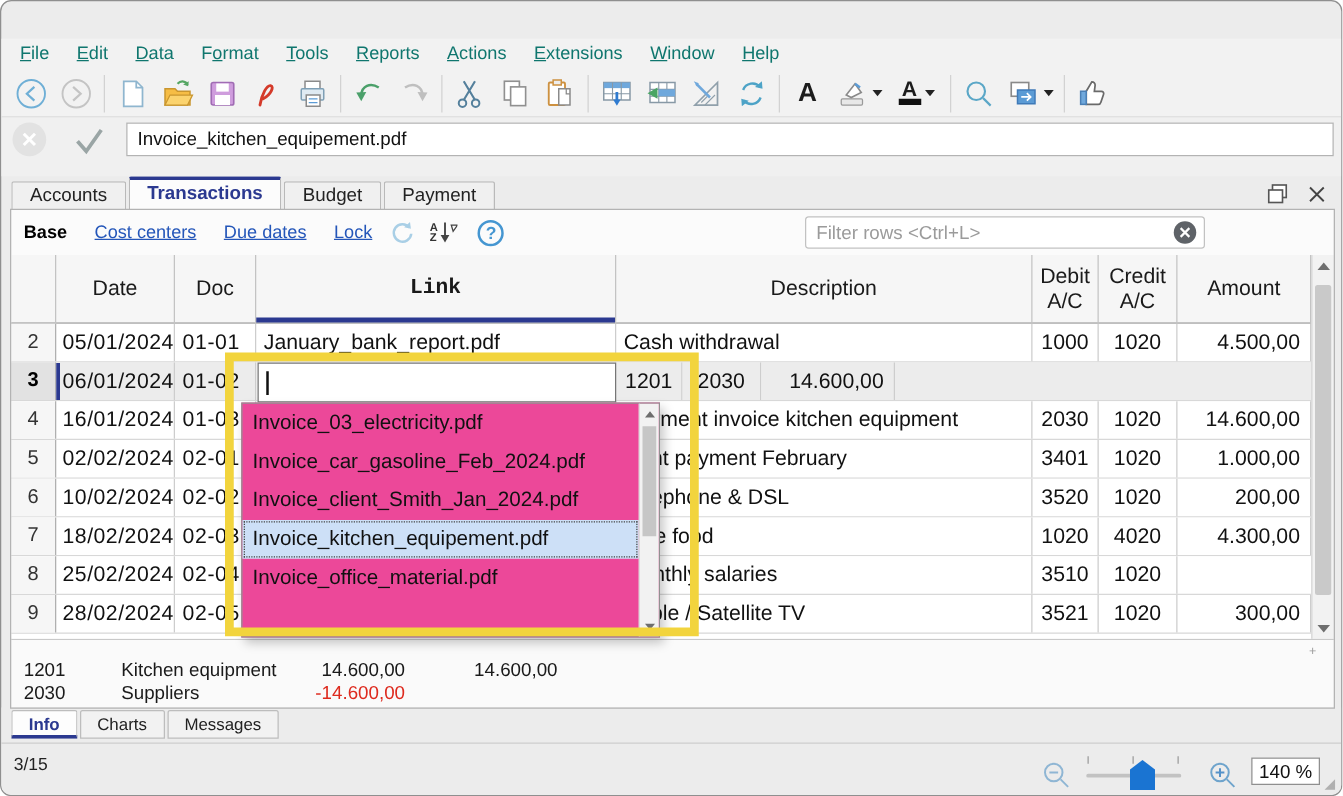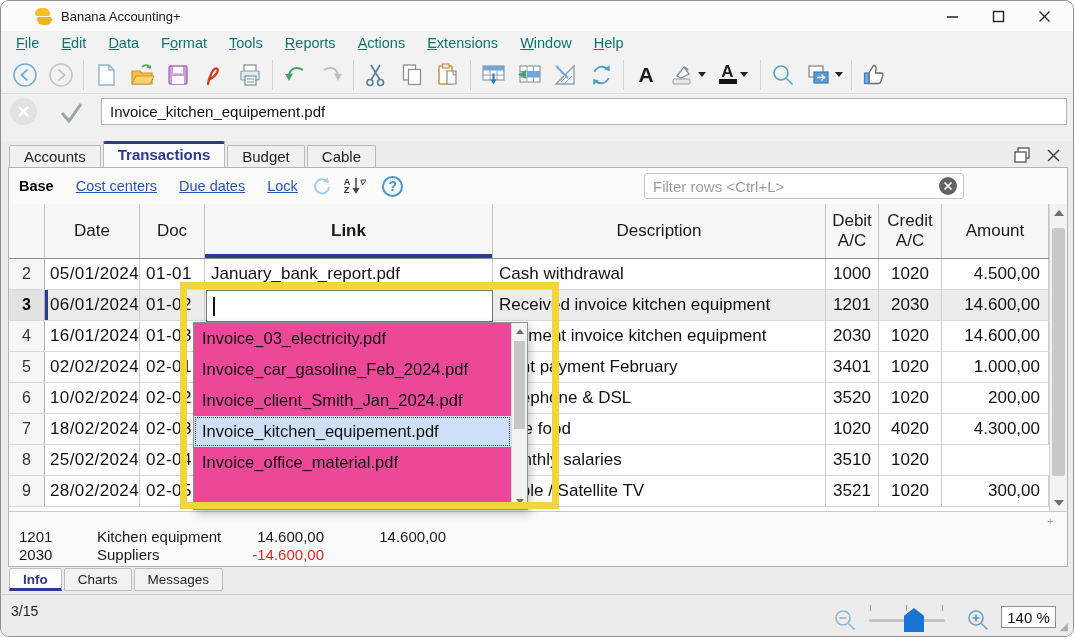--- a/index.html
+++ b/index.html
@@ -45,21 +45,21 @@
   .filterwrap{position:absolute;left:635px;top:5px;width:320px;height:26px;border:1px solid #c2c2c2;border-radius:3px;background:#fff;display:flex;align-items:center;}
   .filterwrap input{border:none;outline:none;flex:1;font-size:15px;font-family:inherit;color:#333;padding-left:8px;background:transparent;}
   .filterwrap input::placeholder{color:#9b9b9b;}
   .ficon{margin-left:12px;display:flex;align-items:center;justify-content:center;}
   .sorticon{font-size:9px;line-height:8px;color:#333;font-weight:700;display:flex;flex-direction:column;margin-right:2px;}
   .helpcirc{width:21px;height:21px;border-radius:50%;border:2px solid #4596d1;color:#4596d1;font-size:14px;font-weight:700;display:flex;align-items:center;justify-content:center;}
   
   .grid{position:absolute;left:8px;top:203px;width:1040px;height:307px;background:#fff;z-index:1;}
   .hrow{display:flex;height:55px;background:#f6f6f6;border-bottom:1px solid #909090;}
   .hc{border-right:1px solid #c3c3c3;display:flex;align-items:center;justify-content:center;font-size:17px;color:#1a1a1a;text-align:center;line-height:1.2;}
-  .hc.selcol{font-weight:700;box-shadow:inset 0 -4px 0 #2b3990;}
+  .hc.selcol{font-weight:700;box-shadow:inset 0 -4px 0 #2b3990;font-family:Liberation Mono, monospace;}
   .w0{width:36px}.w1{width:95px}.w2{width:65px}.w3{width:288px}.w4{width:333px}.w5{width:53px}.w6{width:63px}.w7{width:107px}
   .tr{display:flex;height:31px;border-bottom:1px solid #d8d8d8;background:#fff;}
   .td{border-right:1px solid #cdcdcd;overflow:hidden;white-space:nowrap;line-height:30px;font-size:17px;color:#111;}
   .td.num{background:#f6f6f6;text-align:center;color:#333;font-size:16px;border-right:1px solid #b0b0b0;}
   .td.date{padding-left:5px;letter-spacing:.4px;}
   .td.doc{padding-left:6px;letter-spacing:.5px;}
   .td.link,.td.desc{padding-left:6px;}
   .td.debit,.td.credit{text-align:center;}
   .td.amount{text-align:right;padding-right:8px;}
   .tr.sel{background:#ececec;}
@@ -108,44 +108,20 @@
   .zoombox{position:absolute;left:1000px;top:605px;width:55px;height:22px;border:1px solid #8f8f8f;background:#fff;font-size:15px;color:#111;display:flex;align-items:center;justify-content:center;}
   .zicon{position:absolute;top:607px;}
   .grip{position:absolute;right:6px;bottom:5px;color:#b0b0b0;font-size:11px;letter-spacing:-1px;}
   svg{display:block;}
 </style>
 </head>
 <body>
 
 <div class="window">
 
-  <div class="titlebar">
-    <div class="appicon">
-        <div class="b1"></div>
-        <div class="b2"></div>
-      </div>
-    <div class="wtitle">Banana Accounting+</div>
-    <div class="wctrls">
-      <div class="wbtn">
-          <svg width="13" height="13">
-            <line x1="1" y1="7" x2="12" y2="7" stroke="#222" stroke-width="1.4"></line>
-          </svg>
-        </div>
-      <div class="wbtn">
-          <svg width="13" height="13">
-            <rect x="1.5" y="1.5" width="10" height="10" fill="none" stroke="#222" stroke-width="1.4"></rect>
-          </svg>
-        </div>
-      <div class="wbtn">
-          <svg width="13" height="13">
-            <path d="M1.5 1.5l10 10M11.5 1.5l-10 10" stroke="#222" stroke-width="1.4"></path>
-          </svg>
-        </div>
-    </div>
-  </div>
 
   <div class="menubar">
     <div class="mi"><span></span><u>F</u><span>ile</span></div>
     <div class="mi"><span></span><u>E</u><span>dit</span></div>
     <div class="mi"><span></span><u>D</u><span>ata</span></div>
     <div class="mi"><span>F</span><u>o</u><span>rmat</span></div>
     <div class="mi"><span></span><u>T</u><span>ools</span></div>
     <div class="mi"><span></span><u>R</u><span>eports</span></div>
     <div class="mi"><span></span><u>A</u><span>ctions</span></div>
     <div class="mi"><span></span><u>E</u><span>xtensions</span></div>
@@ -324,21 +300,21 @@
           <path d="M5 15l7 8 12-17" fill="none" stroke="#9aa5a5" stroke-width="3"></path>
         </svg>
       </div>
     <input class="fx-input" value="Invoice_kitchen_equipement.pdf" style="">
   </div>
 
   <div class="tabstrip">
     <div class="tab">Accounts</div>
     <div class="tab active">Transactions</div>
     <div class="tab">Budget</div>
-    <div class="tab">Cable</div>
+    <div class="tab">Payment</div>
   </div>
   <div class="tabcorner">
     <svg width="19" height="18">
         <rect x="5" y="2" width="11" height="10" fill="#fff" stroke="#555" stroke-width="1.3"></rect>
         <rect x="2" y="6" width="11" height="10" fill="#fff" stroke="#555" stroke-width="1.3"></rect>
       </svg>
     <svg width="15" height="15">
         <path d="M2 2l11 11M13 2L2 13" stroke="#444" stroke-width="1.5"></path>
       </svg>
   </div>
@@ -398,21 +374,20 @@
         <div class="td desc w4">Cash withdrawal</div>
         <div class="td debit w5">1000</div>
         <div class="td credit w6">1020</div>
         <div class="td amount w7">4.500,00</div>
     </div>
     <div class="tr sel">
       <div class="td num w0">3</div>
         <div class="td date w1">06/01/2024</div>
         <div class="td doc w2">01-02</div>
         <div class="td link w3"></div>
-        <div class="td desc w4">Received invoice kitchen equipment</div>
         <div class="td debit w5">1201</div>
         <div class="td credit w6">2030</div>
         <div class="td amount w7">14.600,00</div>
     </div>
     <div class="tr">
       <div class="td num w0">4</div>
         <div class="td date w1">16/01/2024</div>
         <div class="td doc w2">01-03</div>
         <div class="td link w3"></div>
         <div class="td desc w4">Payment invoice kitchen equipment</div>

